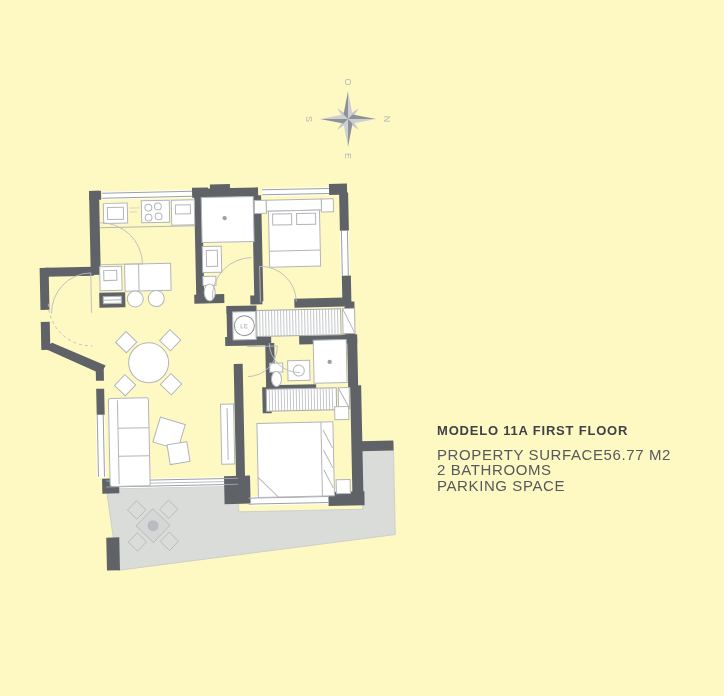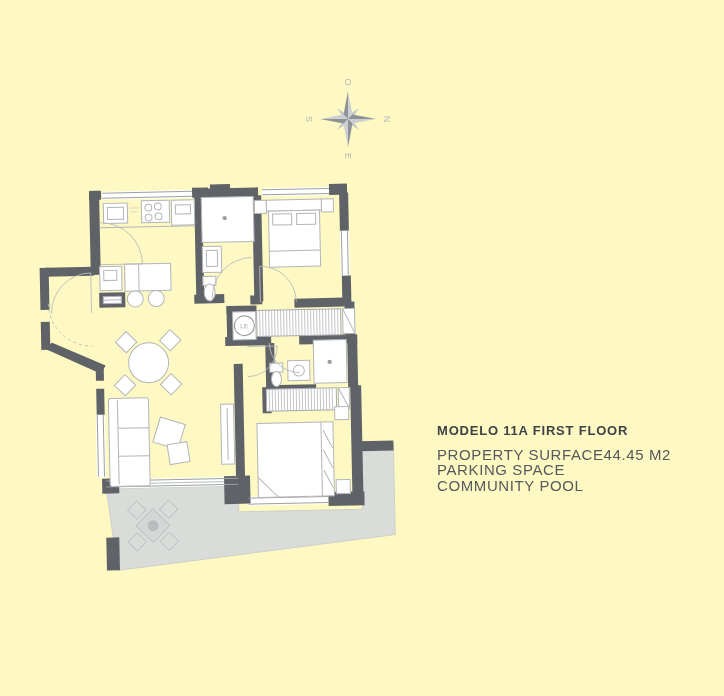--- a/index.html
+++ b/index.html
@@ -244,25 +244,25 @@
       <text x="245.5" y="328.5" font-size="6" letter-spacing="0.5" fill="#9aa0a4" text-anchor="middle" font-family="Liberation Sans, sans-serif">LE</text>
     </g>
   </svg>
   </div>
 
   <div class="info-panel">
     <h1 class="info-title">MODELO 11A FIRST FLOOR</h1>
 
     <div class="spec-row">
       <span class="spec-label">PROPERTY SURFACE</span>
-      <span class="spec-value">44.45 M2</span>
+      <span class="spec-value">56.77 M2</span>
+    </div>
+    <div class="spec-row">
+      <span class="spec-label">2 BATHROOMS</span>
+      <span class="spec-value"></span>
     </div>
     <div class="spec-row">
       <span class="spec-label">PARKING SPACE</span>
       <span class="spec-value"></span>
     </div>
-    <div class="spec-row">
-      <span class="spec-label">COMMUNITY POOL</span>
-      <span class="spec-value"></span>
-    </div>
   </div>
 
 </div>
 
 </body></html>

